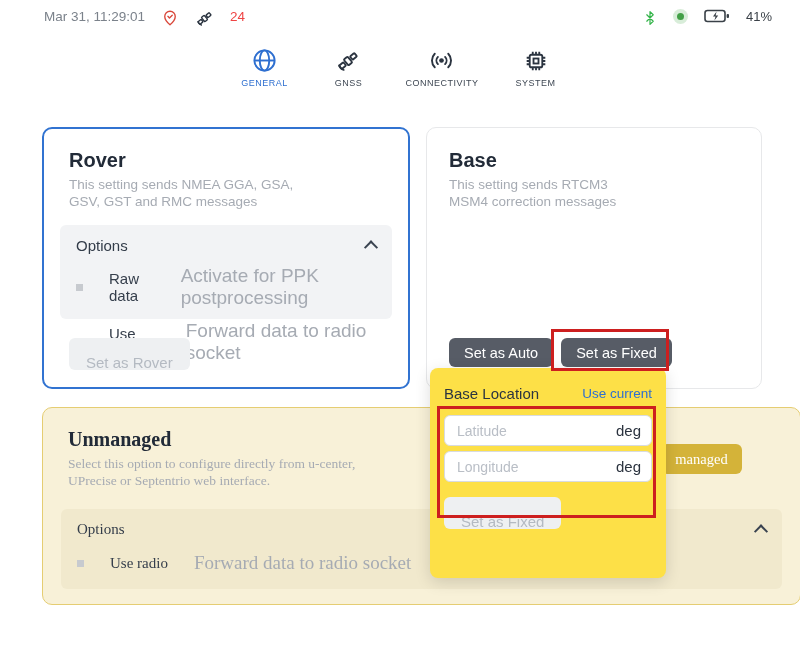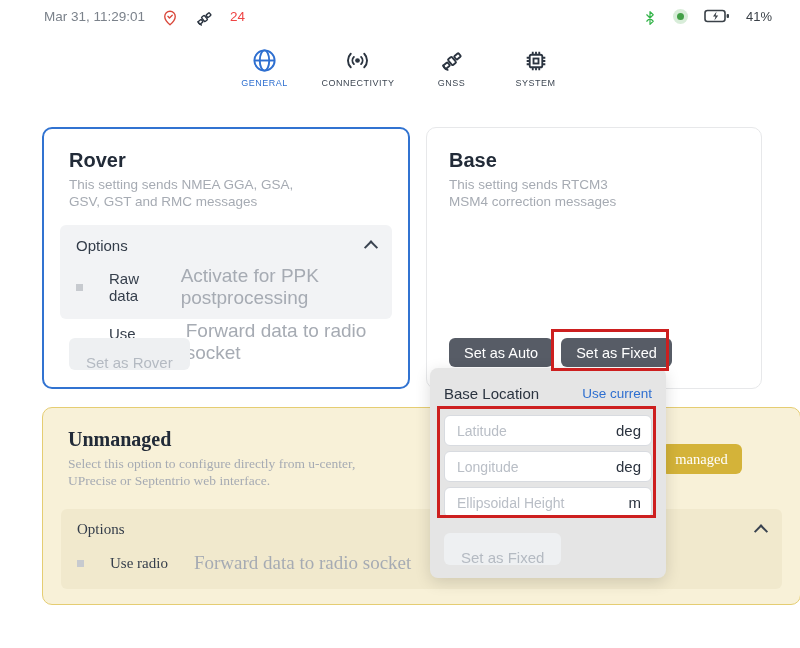--- a/index.html
+++ b/index.html
@@ -47,21 +47,21 @@
   
   .btn{border:none;border-radius:6px;font-family:inherit;cursor:pointer;}
   .btn-disabled{background:#eef0f2;color:#b4bac2;font-size:15px;height:14px;padding:16px 17px;}
   .btn-dark{background:#575c66;color:#ffffff;font-size:14.5px;height:29px;padding:0 15px;}
   .btn-yellow{background:#d4b339;color:#ffffff;font-size:14.5px;height:30px;}
 
   .rover-set-btn{position:absolute;left:25px;top:209px;}
   .base-btn-row{position:absolute;left:22px;top:210px;display:flex;gap:8px;}
 
   
-  .popup{position:absolute;left:430px;top:368px;width:236px;height:210px;background:#e5e5e5;border-radius:8px;
+  .popup{position:absolute;left:430px;top:368px;width:236px;height:210px;background:#fde047;border-radius:8px;
          box-shadow:0 4px 16px rgba(0,0,0,.14);z-index:10;box-sizing:border-box;padding:17px 14px 0 14px;}
   .popup-head{display:flex;justify-content:space-between;align-items:center;margin-bottom:13px;}
   .popup-title{font-size:15px;color:#2b3440;}
   .use-current{font-size:13.5px;color:#2e6fd0;text-decoration:none;cursor:pointer;}
   .field{display:flex;align-items:center;border:1px solid #d8dbe0;border-radius:6px;height:31px;padding:0 10px;margin-bottom:5px;background:#fff;box-sizing:border-box;}
   .field input{border:none;outline:none;flex:1;min-width:0;font-size:14px;color:#333;background:transparent;font-family:inherit;}
   .field input::placeholder{color:#b9bec6;}
   .field .unit{font-size:15px;color:#2b333f;margin-left:6px;}
   .popup-submit{margin-top:10px;}
 
@@ -132,42 +132,42 @@
         <svg width="27" height="27" viewBox="0 0 24 24" fill="none" stroke="#2e6fd0" stroke-width="1.7">
           <circle cx="12" cy="12" r="9"></circle>
           <ellipse cx="12" cy="12" rx="4.2" ry="9"></ellipse>
           <line x1="3" y1="12" x2="21" y2="12"></line>
         </svg>
       </span>
       <span class="tab-label">GENERAL</span>
     </div>
     <div class="tab">
       <span>
-        <svg width="27" height="27" viewBox="0 0 24 24" fill="none" stroke="#2b3440" stroke-width="1.7" stroke-linecap="round">
-          <circle cx="12" cy="12" r="2.1" fill="#2b3440" stroke="none"></circle>
-          <path d="M8.8 15.2 a4.6 4.6 0 0 1 0-6.4"></path>
-          <path d="M6 18 a8.5 8.5 0 0 1 0-12"></path>
-          <path d="M15.2 8.8 a4.6 4.6 0 0 1 0 6.4"></path>
-          <path d="M18 6 a8.5 8.5 0 0 1 0 12"></path>
-        </svg>
-      </span>
-      <span class="tab-label">CONNECTIVITY</span>
-    </div>
-    <div class="tab">
-      <span>
         <svg width="26" height="26" viewBox="0 0 24 24" fill="none" stroke="#2b3440" stroke-width="1.7" stroke-linejoin="round">
           <g transform="rotate(-40 12 12)">
             <rect x="9.7" y="8.5" width="4.6" height="7" rx="1"></rect>
             <rect x="2.8" y="10" width="5.2" height="4" rx="0.8"></rect>
             <rect x="16" y="10" width="5.2" height="4" rx="0.8"></rect>
           </g>
           <path d="M8 20.2 a6 6 0 0 1 -4.2-4.2" stroke-linecap="round"></path>
         </svg>
       </span>
       <span class="tab-label">GNSS</span>
+    </div>
+    <div class="tab">
+      <span>
+        <svg width="27" height="27" viewBox="0 0 24 24" fill="none" stroke="#2b3440" stroke-width="1.7" stroke-linecap="round">
+          <circle cx="12" cy="12" r="2.1" fill="#2b3440" stroke="none"></circle>
+          <path d="M8.8 15.2 a4.6 4.6 0 0 1 0-6.4"></path>
+          <path d="M6 18 a8.5 8.5 0 0 1 0-12"></path>
+          <path d="M15.2 8.8 a4.6 4.6 0 0 1 0 6.4"></path>
+          <path d="M18 6 a8.5 8.5 0 0 1 0 12"></path>
+        </svg>
+      </span>
+      <span class="tab-label">CONNECTIVITY</span>
     </div>
     <div class="tab">
       <span>
         <svg width="26" height="26" viewBox="0 0 24 24" fill="none" stroke="#2b3440" stroke-width="1.7">
           <rect x="6.2" y="6.2" width="11.6" height="11.6" rx="1.5"></rect>
           <rect x="9.7" y="9.7" width="4.6" height="4.6"></rect>
           <path d="M9 6.2V3.4 M12 6.2V3.4 M15 6.2V3.4 M9 17.8v2.8 M12 17.8v2.8 M15 17.8v2.8 M6.2 9H3.4 M6.2 12H3.4 M6.2 15H3.4 M17.8 9h2.8 M17.8 12h2.8 M17.8 15h2.8"></path>
         </svg>
       </span>
       <span class="tab-label">SYSTEM</span>
@@ -228,23 +228,19 @@
       <a class="use-current">Use current</a>
     </div>
     <div class="field">
       <input type="text" placeholder="Latitude" style="">
       <span class="unit">deg</span>
     </div>
     <div class="field">
       <input type="text" placeholder="Longitude" style="">
       <span class="unit">deg</span>
     </div>
-    <div class="field">
-      <input type="text" placeholder="Ellipsoidal Height" style="">
-      <span class="unit">m</span>
-    </div>
     <button class="btn btn-disabled popup-submit">Set as Fixed</button>
   </div>
 
   <div class="ann ann-fixed-btn"></div>
   <div class="ann ann-fields"></div>
 
 </div>
 
 </body></html>

